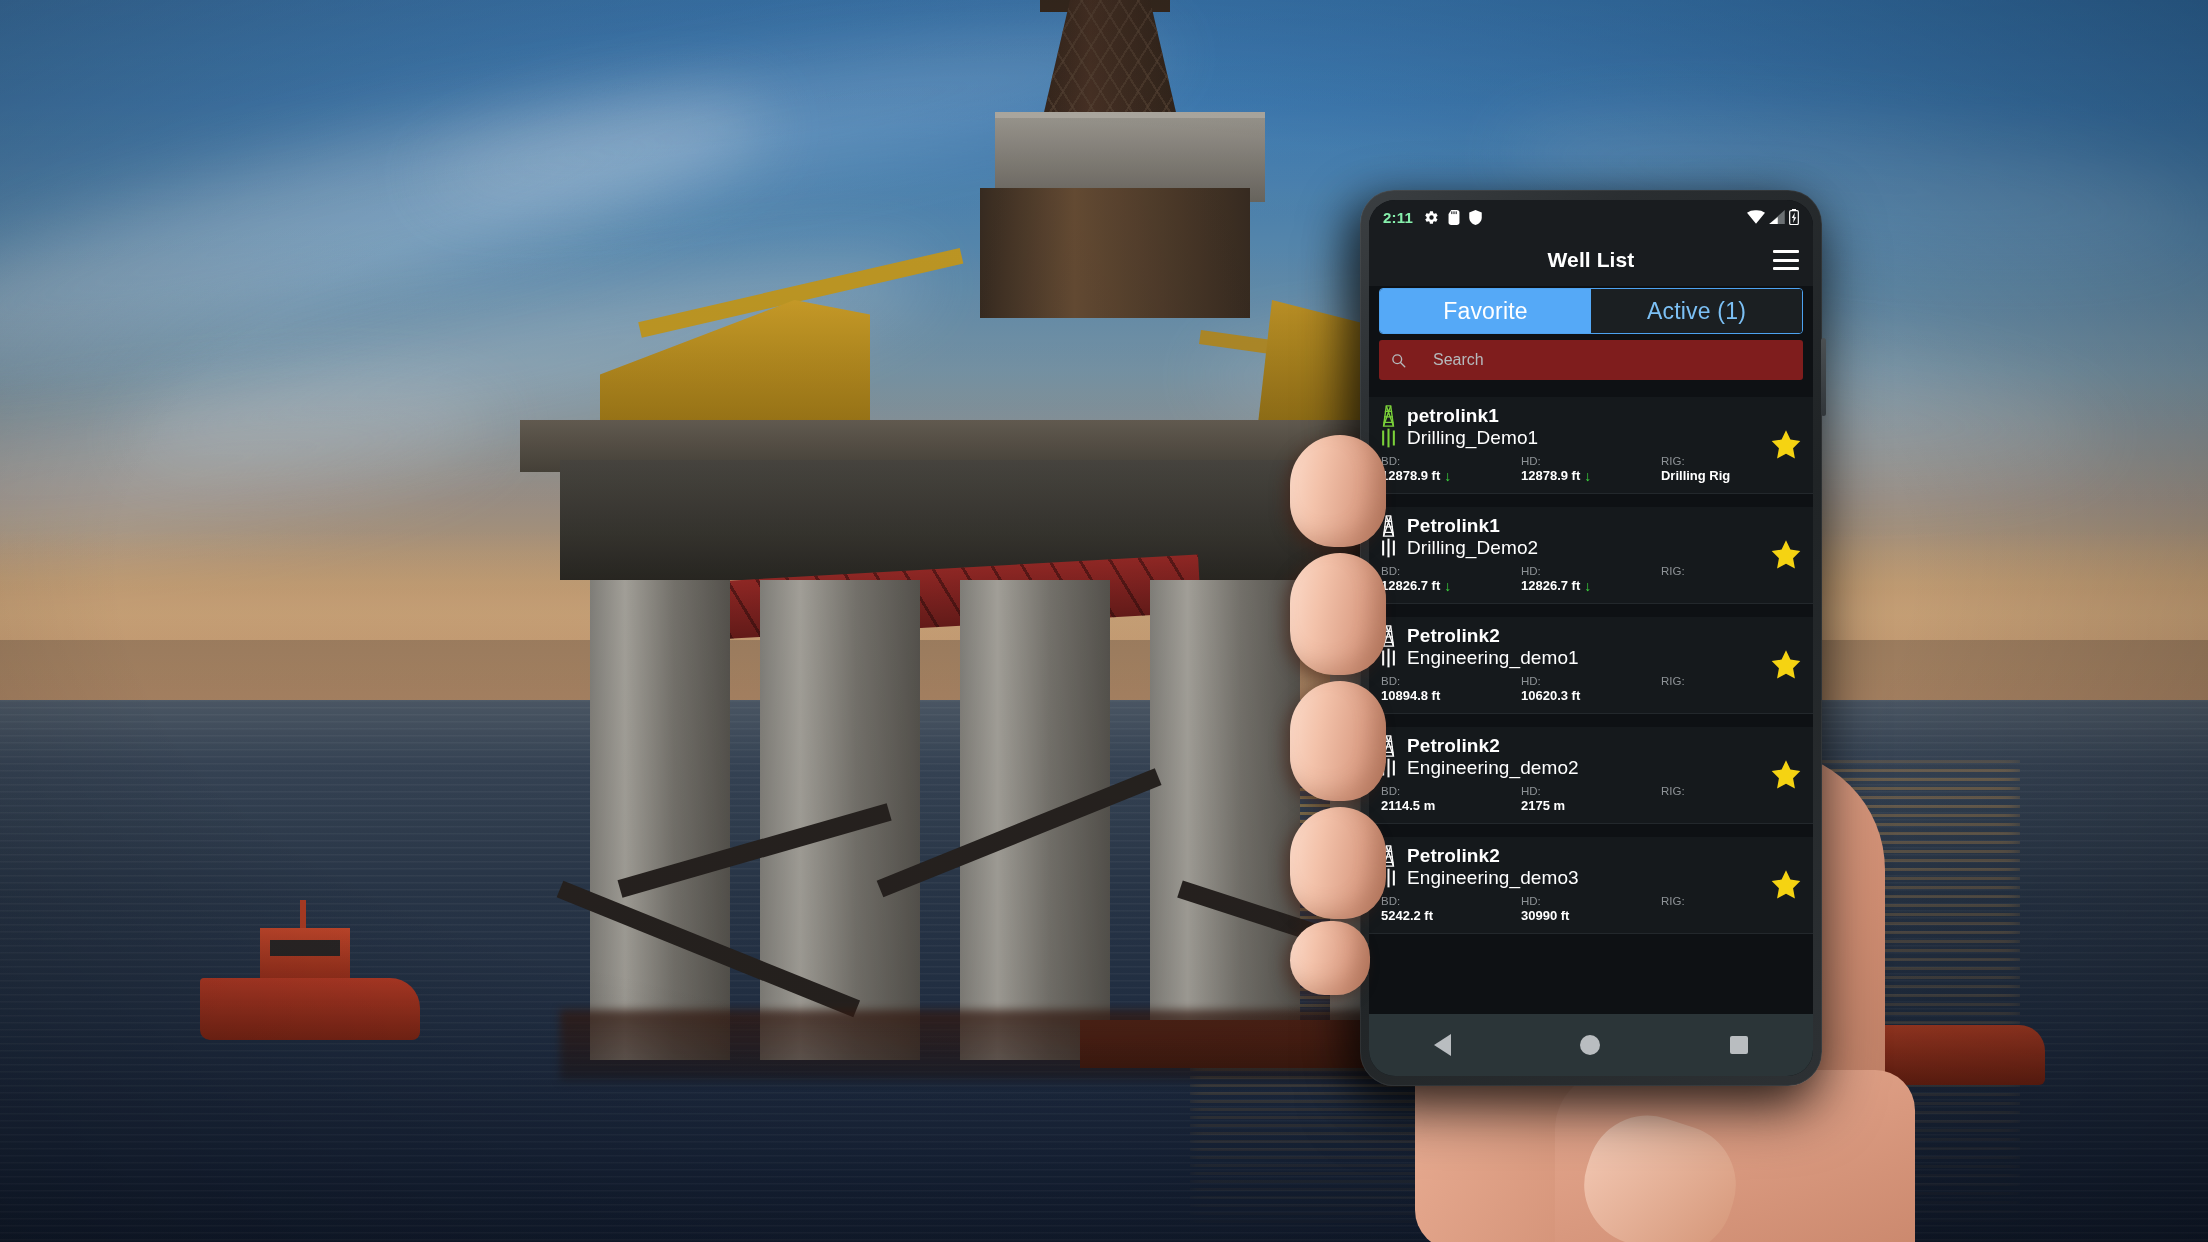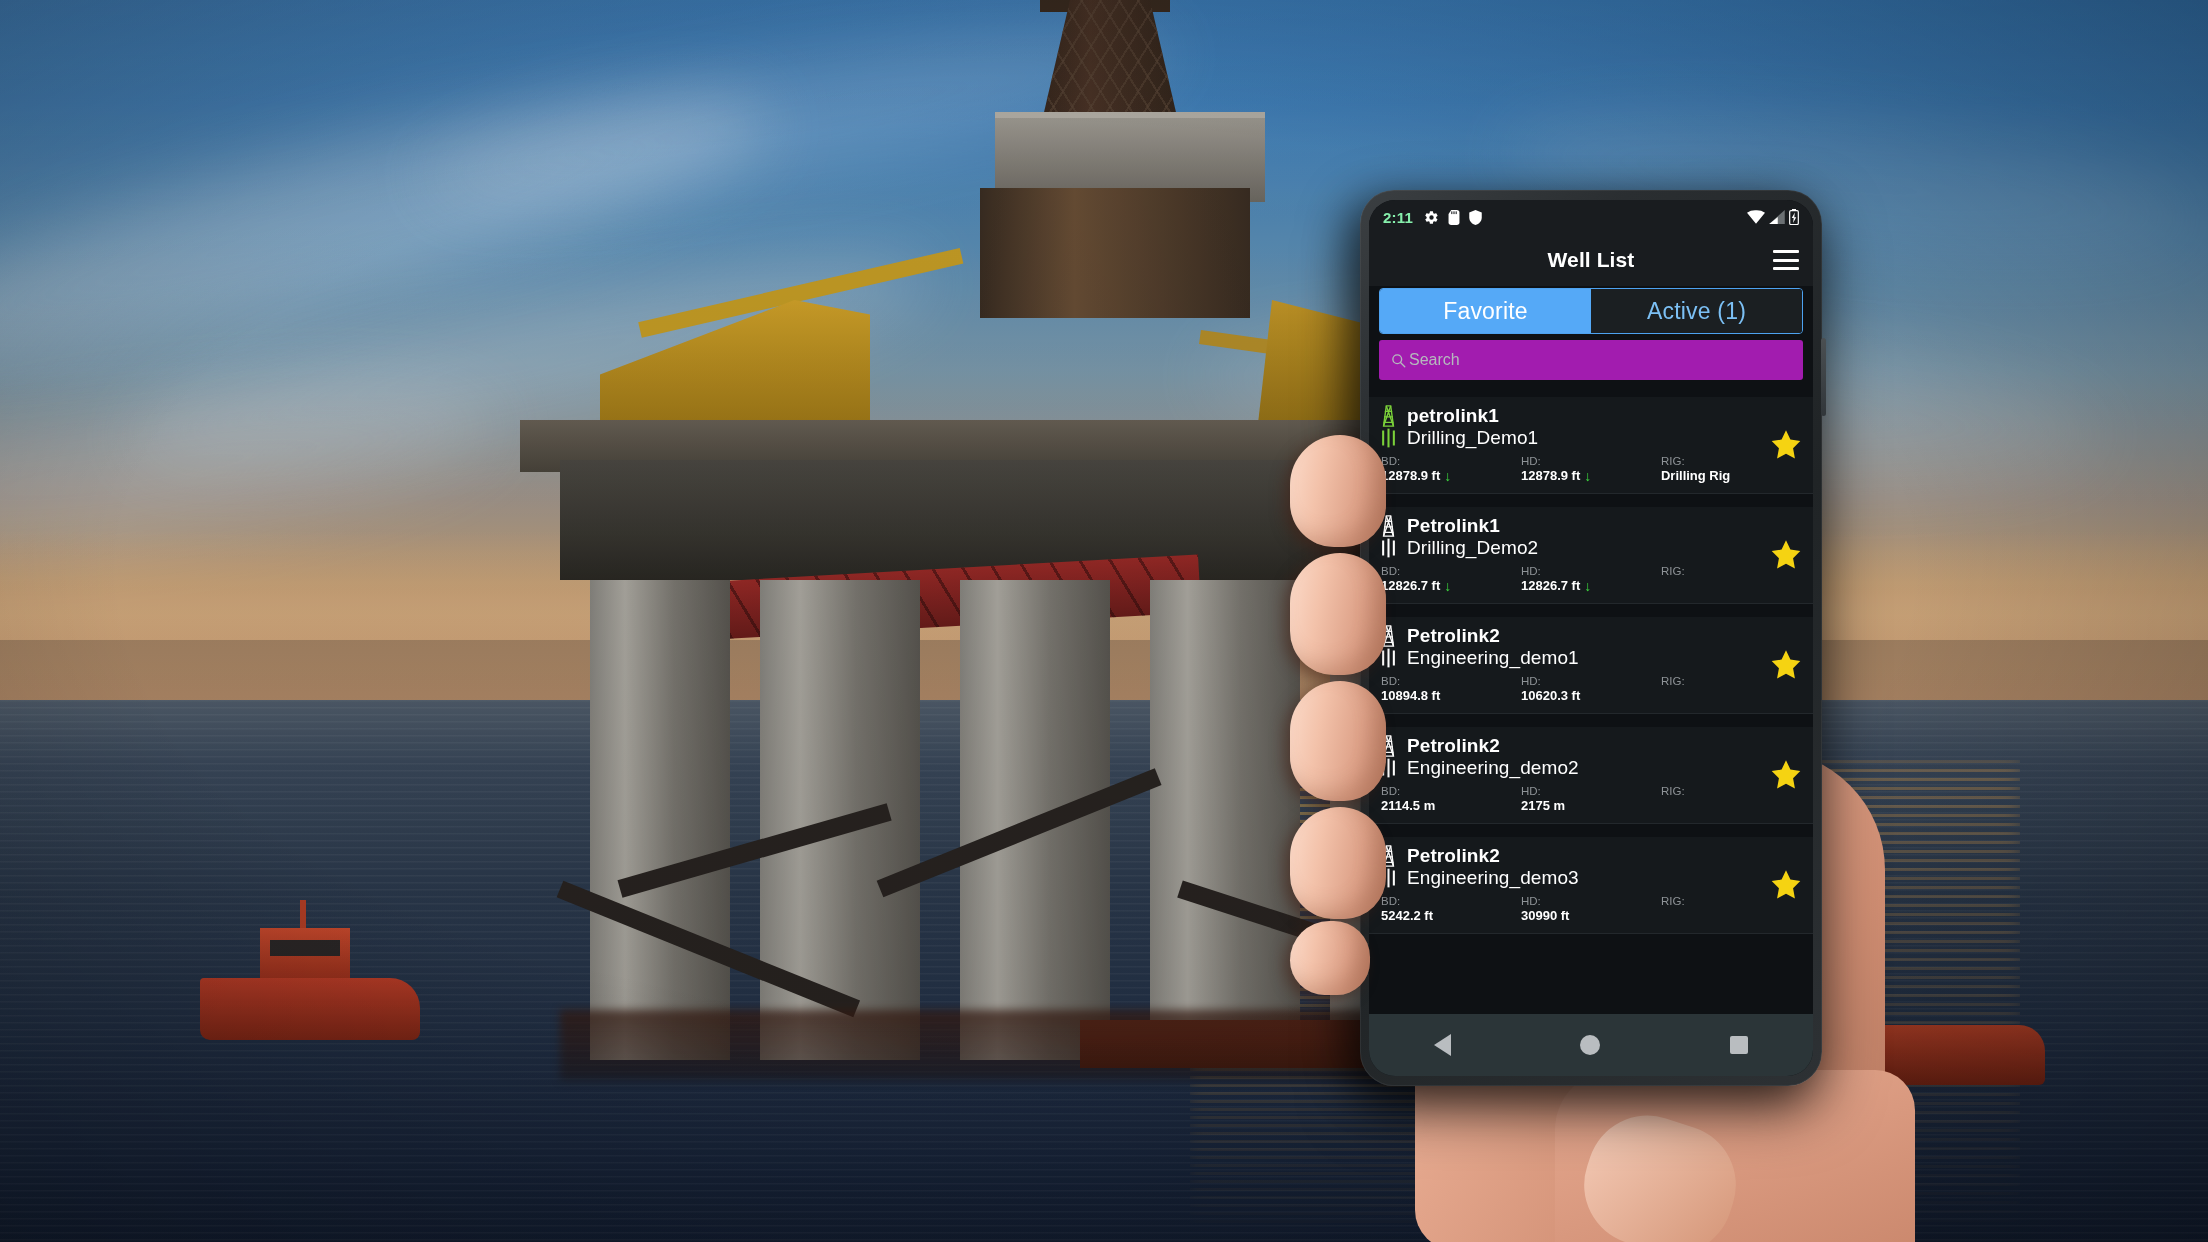--- a/index.html
+++ b/index.html
@@ -304,25 +304,25 @@
     font-size:23px; letter-spacing:.2px;
     cursor:pointer;
   }
   .tab.active { background:#55a9f7; color:#ffffff; }
   .tab.inactive { background:#1b1f22; color:#7cc0f5; }
 
   
   .searchbar {
     flex:0 0 40px;
     margin:6px 10px 4px 10px;
-    background:#a21caf;
+    background:#7f1d1d;
     border-radius:3px;
     display:flex; align-items:center;
     padding:0 12px;
-    gap:3px;
+    gap:27px;
   }
   .search-text { color:#b5babd; font-size:16px; }
 
   
   .welllist { flex:1 1 auto; overflow:hidden; background:#0e1114; }
   .wellrow {
     position:relative;
     height:auto;
     padding:8px 12px 9px 12px;
     border-bottom:1px solid #23282c;

